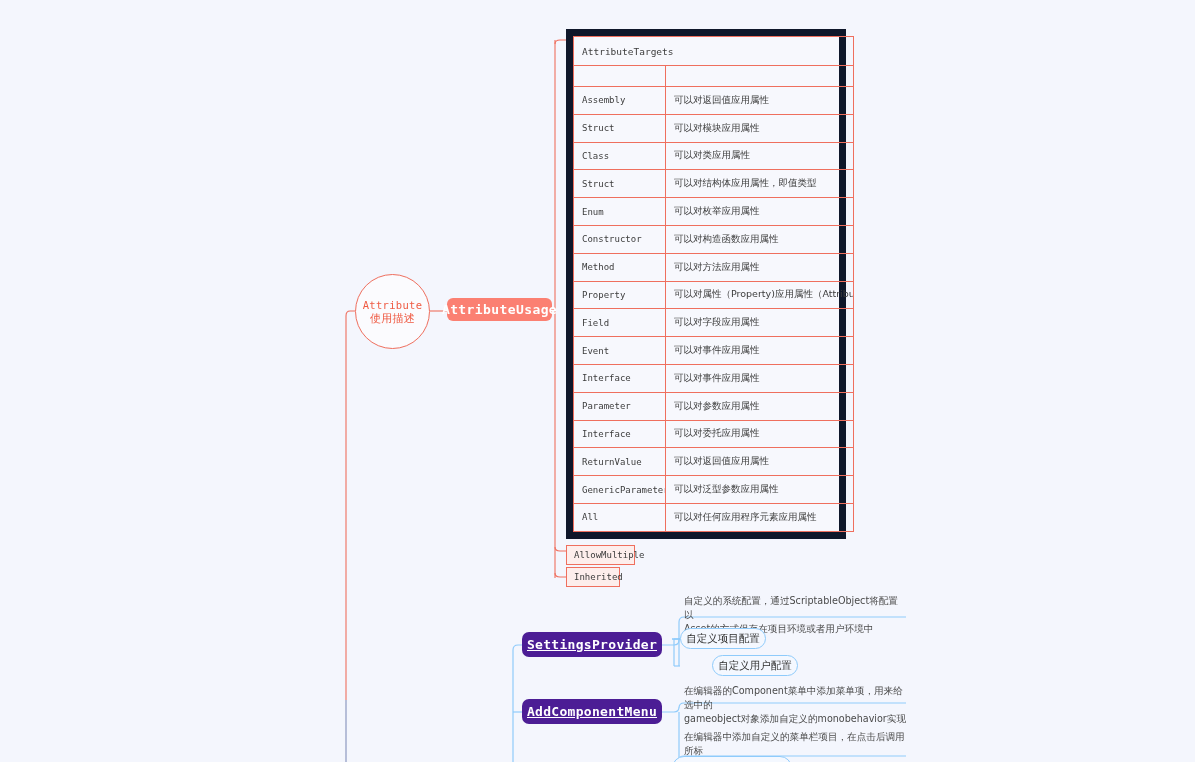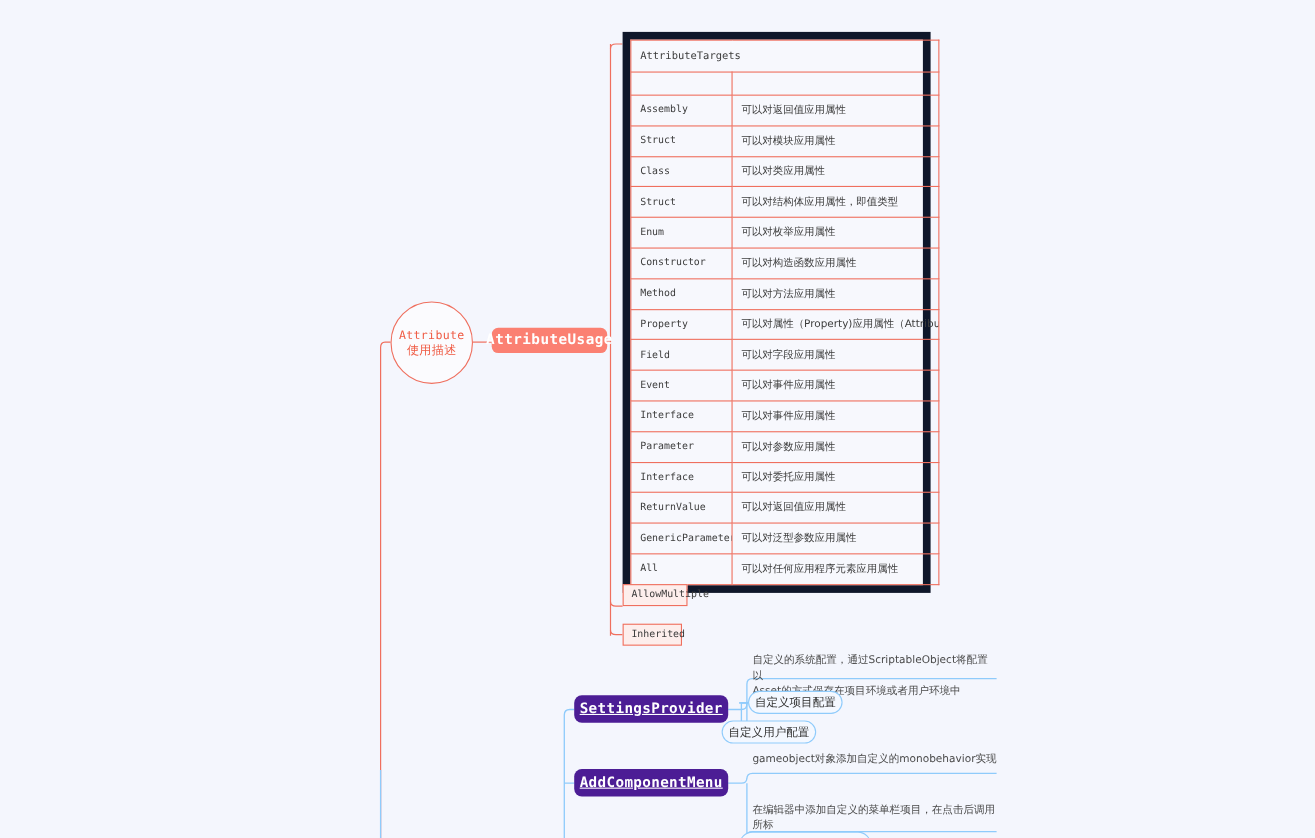--- a/index.html
+++ b/index.html
@@ -61,21 +61,21 @@
   .coral-box {
     position: absolute;
     background: #fdeeec;
     border: 1px solid #ef6f5e;
     color: #3b3b3b;
     font-size: 9px;
     display: flex; align-items: center;
     padding-left: 7px;
     z-index: 5;
   }
-  #node-allowmultiple { left: 566px; top: 531px; width: 59px; height: 20px; }
+  #node-allowmultiple { left: 566px; top: 545px; width: 69px; height: 20px; }
   #node-inherited     { left: 566px; top: 567px; width: 54px; height: 20px; }
 
   
   #table-attributetargets {
     position: absolute;
     left: 566px; top: 29px;
     width: 280px;
     border: 7px solid #0f172a;
     background: #f7f8fd;
     z-index: 4;
@@ -126,21 +126,21 @@
     background: #f4f8ff;
     border: 1px solid #8fcbfb;
     border-radius: 13px;
     display: flex; align-items: center; justify-content: center;
     color: #2f2f2f;
     font-family: "DejaVu Sans", "Liberation Sans", sans-serif;
     font-size: 10.5px;
     z-index: 5;
   }
   #node-proj-config { left: 680px; top: 628px; width: 86px; height: 21px; }
-  #node-user-config { left: 656px; top: 655px; width: 86px; height: 21px; }
+  #node-user-config { left: 712px; top: 655px; width: 86px; height: 21px; }
   #node-bottom-capsule {
     left: 672px; top: 756px; width: 120px; height: 24px;
     border-radius: 12px;
   }
 
   
   .desc {
     position: absolute;
     color: #4a4a4a;
     font-family: "DejaVu Sans", "Liberation Sans", sans-serif;
@@ -294,20 +294,21 @@
     <div>自定义的系统配置，通过ScriptableObject将配置以</div>
     <div>Asset的方式保存在项目环境或者用户环境中</div>
   </div>
 
   <div class="blue-capsule" id="node-proj-config">自定义项目配置</div>
   <div class="blue-capsule" id="node-user-config">自定义用户配置</div>
 
   <div class="blue-pill" id="node-addcomponentmenu">AddComponentMenu</div>
 
   <div class="desc" id="desc-addcomponentmenu">
+    <div>在编辑器的Component菜单中添加菜单项，用来给选中的</div>
     <div>gameobject对象添加自定义的monobehavior实现</div>
   </div>
 
   <div class="desc" id="desc-menuitem">
     <div>在编辑器中添加自定义的菜单栏项目，在点击后调用所标</div>
     <div>记的方法</div>
   </div>
 
   <div class="blue-capsule" id="node-bottom-capsule"></div>
 

